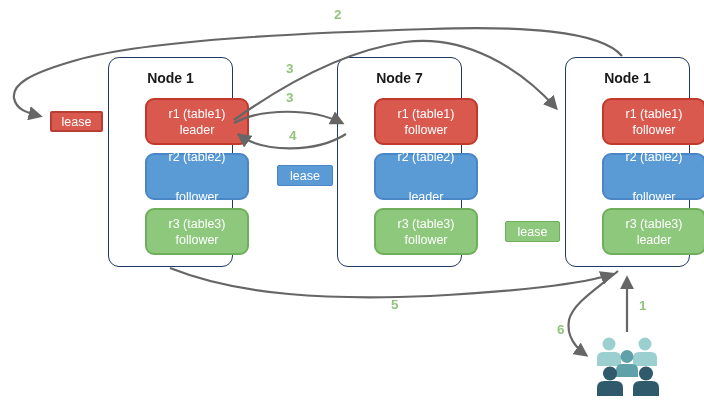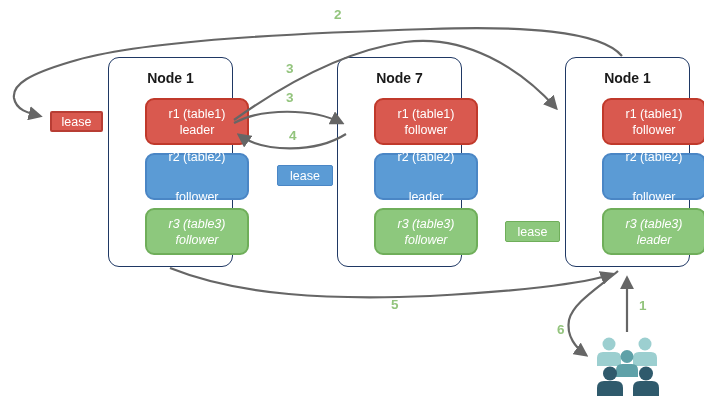--- a/index.html
+++ b/index.html
@@ -16,21 +16,21 @@
     font-size:14px;font-weight:bold;color:#1a1a1a;
   }
   .replica{
     position:absolute;left:9px;width:104px;height:47px;border-radius:9px;
     color:#ffffff;font-size:12.5px;line-height:16px;text-align:center;
     display:flex;flex-direction:column;align-items:center;justify-content:center;
     box-sizing:border-box;
     margin-left:27px;
   }
   .replica .rep-name,.replica .rep-role{display:block;}
-  .rep-top{top:40px;} .rep-mid{top:95px;} .rep-bot{top:150px;font-style:italic;}
+  .rep-top{top:40px;} .rep-mid{top:95px;} .rep-bot{top:150px;}
   .c-red  {background:#d9594f;border:2px solid #c0392b;}
   .c-blue {background:#5b9bd5;border:2px solid #4a86c5;gap:24px;}
   .c-green{background:#8dc87d;border:2px solid #6fae5a;}
   .lease{
     position:absolute;height:21px;border-radius:2px;color:#ffffff;font-size:12.5px;
     display:flex;align-items:center;justify-content:center;z-index:6;box-sizing:border-box;
   }
   .lease-red  {left:50px; top:111px;width:53px;background:#d9594f;border:2px solid #b83d34;}
   .lease-blue {left:277px;top:165px;width:56px;background:#5b9bd5;border:1px solid #4a86c5;}
   .lease-green{left:505px;top:221px;width:55px;background:#8dc87d;border:1px solid #6fae5a;}

